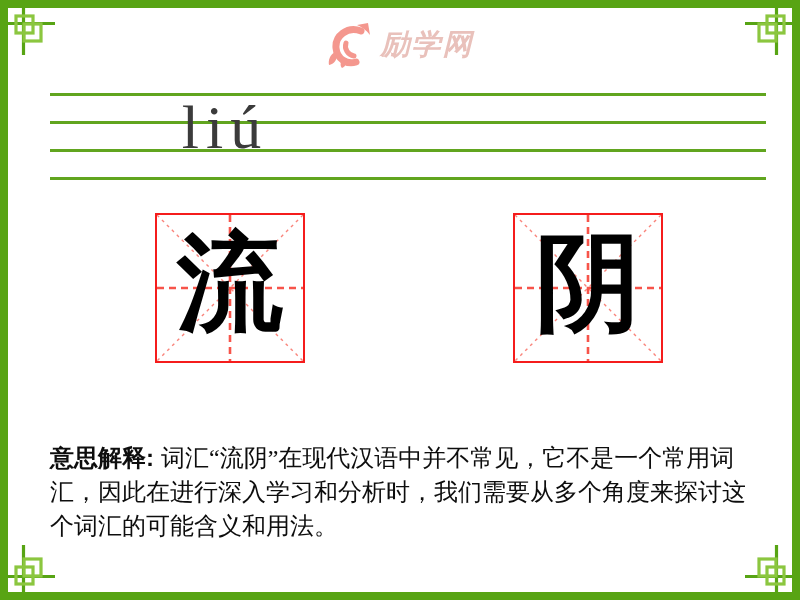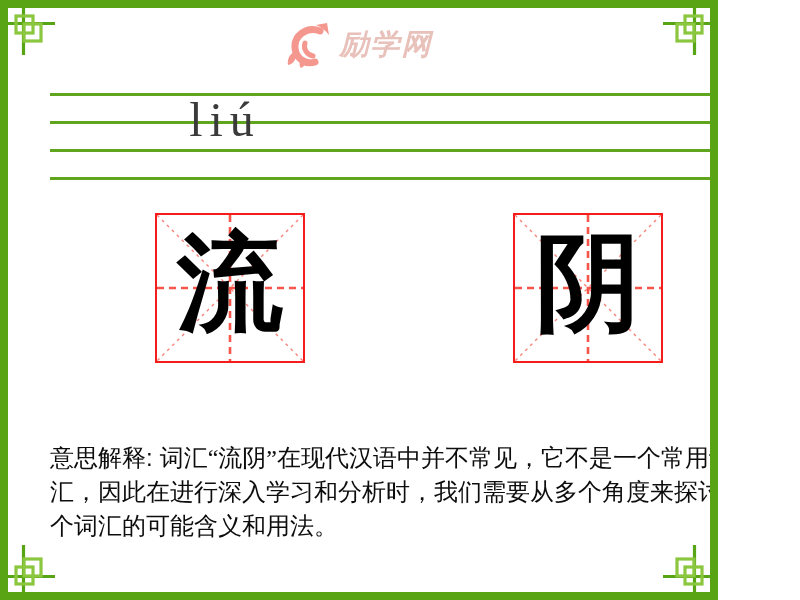--- a/index.html
+++ b/index.html
@@ -1,18 +1,18 @@
 <!DOCTYPE html>
 <html><head>
 <meta charset="utf-8">
 <style>
   html,body{margin:0;padding:0;background:#ffffff;}
   #stage{
     position:relative;
-    width:718px;height:600px;
+    width:800px;height:600px;
     background:#ffffff;
     box-sizing:border-box;
     border:8px solid #58a414;
     overflow:hidden;
     font-family:"Liberation Serif", serif;
     padding-left:28px;
   }
   
   .corner{position:absolute;width:47px;height:47px;}
   .corner svg{display:block;width:47px;height:47px;}
@@ -40,21 +40,21 @@
   .gline{position:absolute;left:0;width:100%;height:3px;background:#61a51f;}
   .gline.l1{top:0;}
   .gline.l2{top:28px;}
   .gline.l3{top:56px;}
   .gline.l4{top:84px;}
   .pinyin{
     position:absolute;
     top:88px;
     width:150px;
     text-align:center;
-    font-size:48px;
+    font-size:62px;
     line-height:1;
     letter-spacing:7px;
     color:#3b3b3b;
   }
   .pinyin.p1{left:142px;}
   .pinyin.p2{left:500px;}
   
   .mizige{
     position:absolute;top:205px;width:150px;height:150px;
     border:2px solid #f51c1c;
@@ -75,21 +75,21 @@
     line-height:1;
     font-family:"Liberation Serif", serif;
   }
   
   .explain{
     position:absolute;left:42px;top:409px;width:718px;
     font-size:24px;line-height:34px;color:#0d0d0d;
     text-align:left;
   }
   .explain .label{
-    font-weight:normal;
+    font-weight:bold;
     font-family:"Liberation Sans", sans-serif;
     margin-right:7px;
   }
 </style>
 </head>
 <body>
 
 <div id="stage">
 
   <div class="corner tl">

